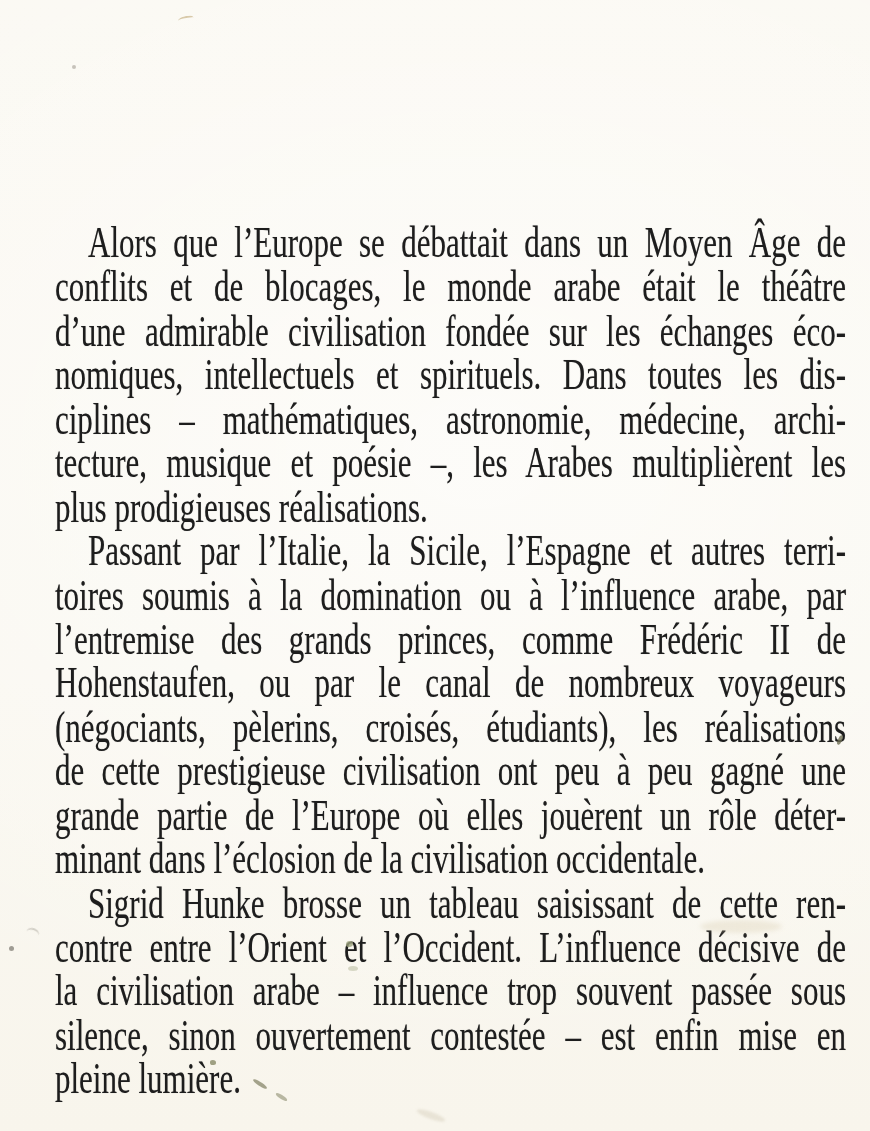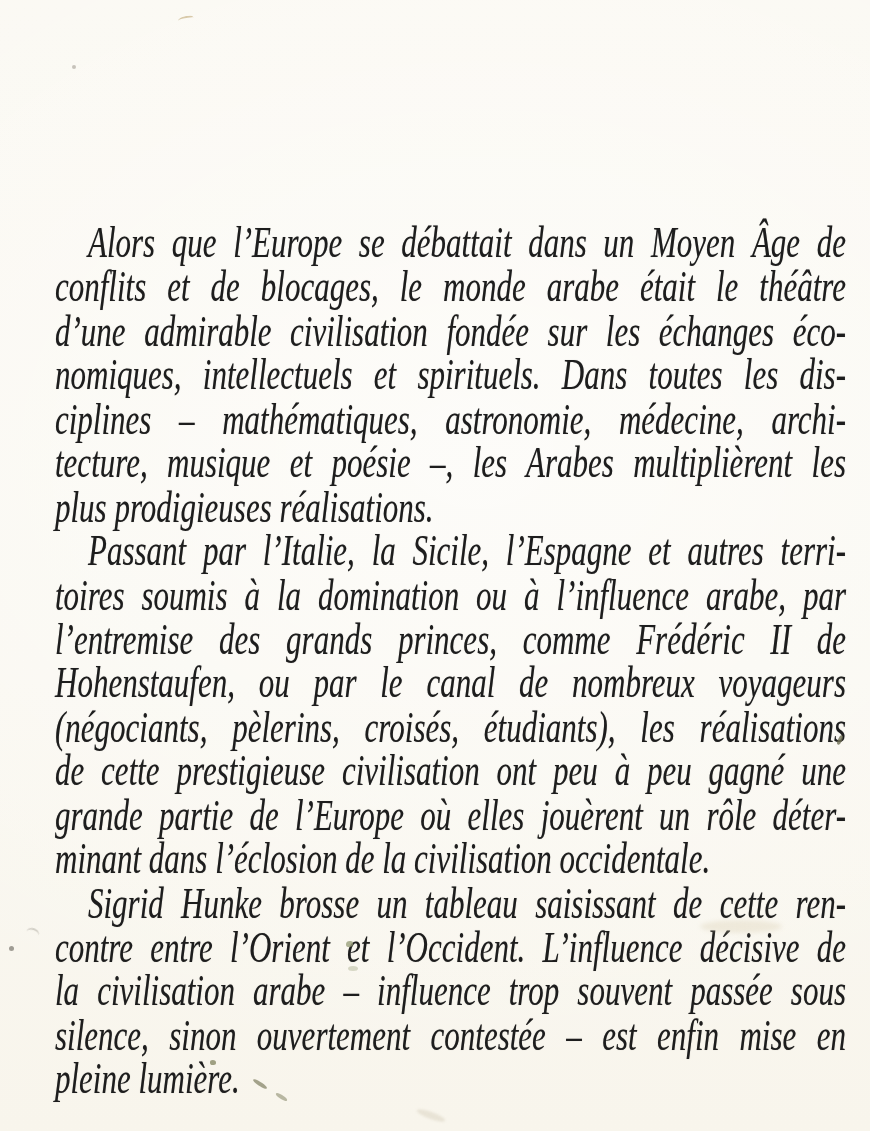--- a/index.html
+++ b/index.html
@@ -9,21 +9,20 @@
   }
   .page {
     position: relative;
     width: 870px;
     height: 1131px;
     overflow: hidden;
     background:
       radial-gradient(ellipse 1200px 900px at 55% 40%, rgba(255,255,255,0.55), rgba(255,255,255,0) 70%),
       linear-gradient(180deg, #fbf9f3 0%, #faf8f1 60%, #f8f5ec 100%);
     font-family: "Liberation Serif", "DejaVu Serif", serif;
-    font-style: italic;
   }
   
   .text-block {
     position: absolute;
     left: 55px;
     top: 221px;
     width: 791px;
     transform: scaleY(1.40);
     transform-origin: 0 0;
     font-size: 31px;

